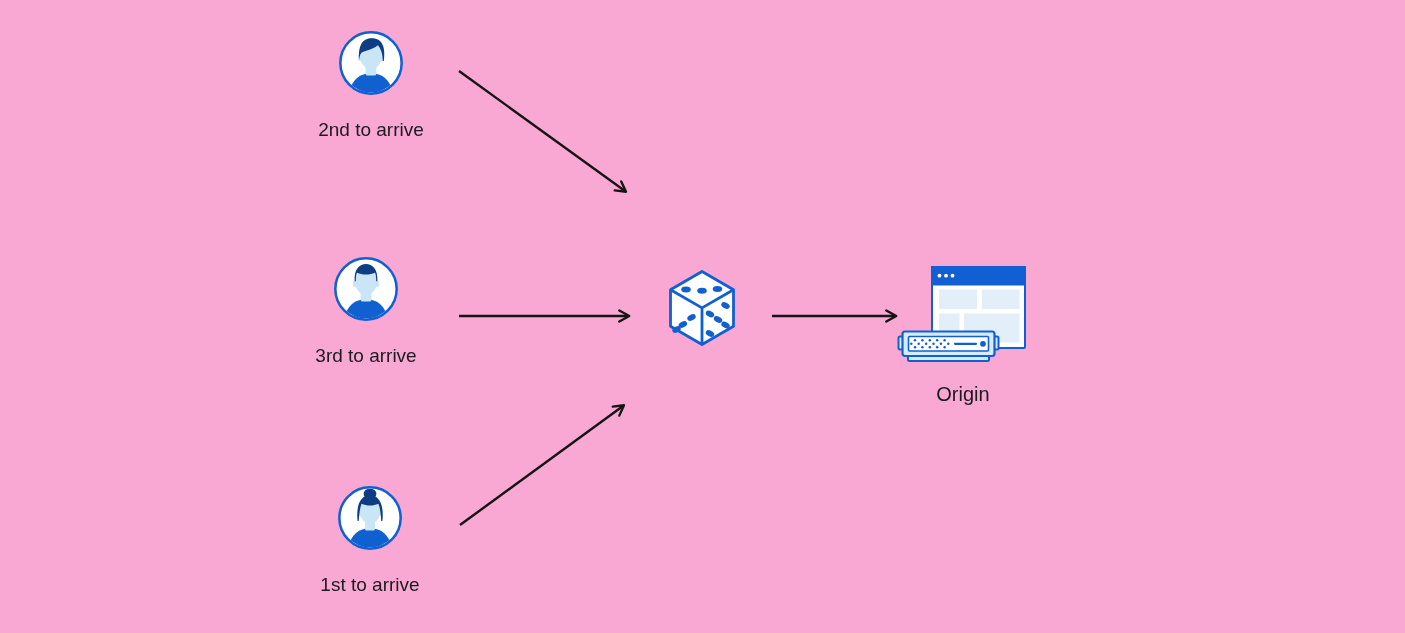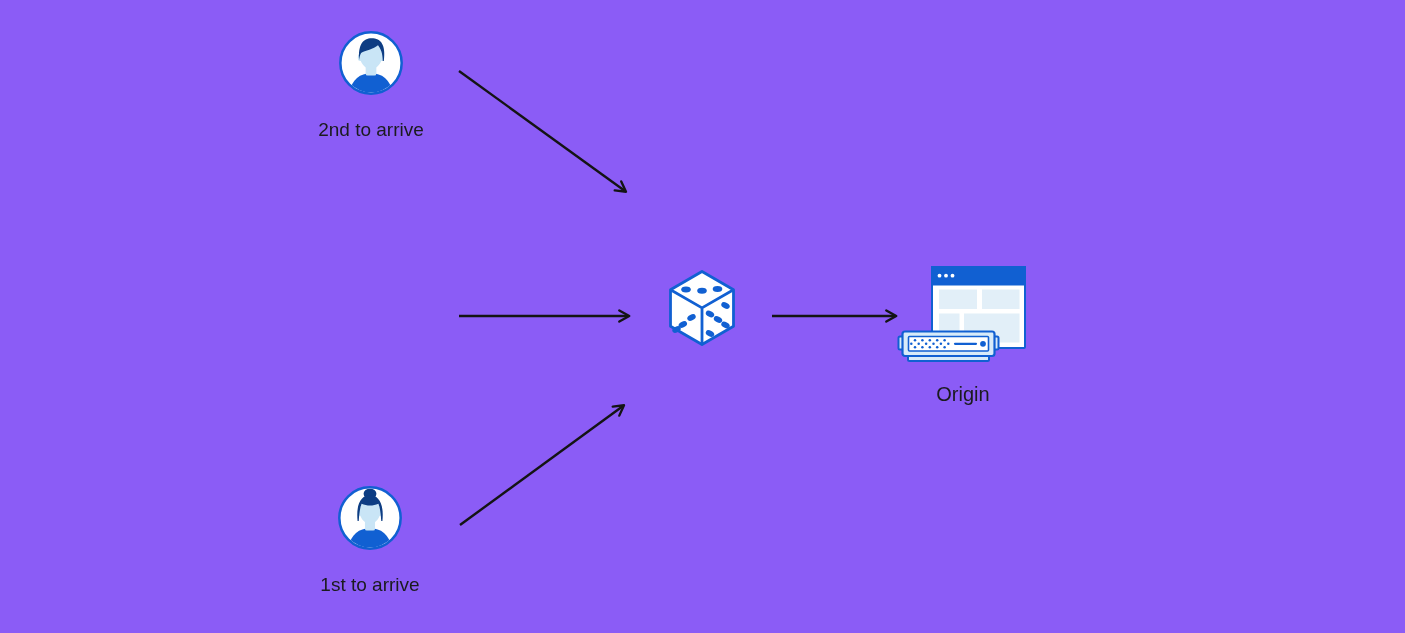--- a/index.html
+++ b/index.html
@@ -1,20 +1,20 @@
 <!DOCTYPE html>
 <html style="--blue: #1160D2; --navy: #0D3D83; --skin-blue: #C9E5F6; --pale-blue: #E2EFF8; --frame-blue: #D8EBF9; --arrow: #141414; --label-text: #1b1b1e;"><head>
 <meta charset="utf-8">
 <style>
   :root{
     --blue:#1160D2; --navy:#0D3D83; --skin-blue:#C9E5F6;
     --pale-blue:#E2EFF8; --frame-blue:#D8EBF9; --arrow:#141414; --label-text:#1b1b1e;
   }
   html,body{margin:0;padding:0;background:#fff;}
-  .canvas{position:relative;width:1405px;height:633px;background:#8b5cf6;overflow:hidden;
+  .canvas{position:relative;width:1405px;height:633px;background:#f9a8d4;overflow:hidden;
           font-family:"Liberation Sans",sans-serif;}
   .node{position:absolute;display:flex;flex-direction:column;align-items:center;}
   .node .label{margin-top:19px;font-size:19px;color:var(--label-text);white-space:nowrap;}
   .origin-label{margin-top:15px;font-size:20px;color:var(--label-text);text-align:left;}
   .arrow-layer{position:absolute;left:0;top:0;pointer-events:none;}
   
   .f-white{fill:#ffffff}.f-none{fill:none}
   .f-blue{fill:var(--blue)}.f-navy{fill:var(--navy)}
   .f-skin{fill:var(--skin-blue)}.f-pale{fill:var(--pale-blue)}.f-frame{fill:var(--frame-blue)}
   .s-blue{stroke:var(--blue)}
@@ -54,20 +54,43 @@
           <ellipse class="f-skin" cx="34" cy="26.5" rx="11.4" ry="13.6"></ellipse>
           <path class="f-navy" d="M21.8 31 C20.5 15 26 8.5 34.5 8.5 C44.5 8.5 49.5 15.5 47.2 32
                                    L46.1 32 C46.1 24.5 44.2 19.8 41.2 15.8
                                    C36.8 19.6 27.8 21.6 23.8 23.6 C22.5 26 22 28.4 21.8 31 Z"></path>
         </g>
       </svg>
     </span>
     <div class="label">2nd to arrive</div>
   </div>
 
+  <div class="node" style="left:301px;top:256px;width:130px;">
+    <span>
+      <svg viewBox="0 0 68 68" width="66" height="66">
+        <defs>
+            <clipPath id="clipB">
+              <circle cx="34" cy="34" r="30.4"></circle>
+            </clipPath>
+          </defs>
+        <circle cx="34" cy="34" r="31.6" class="f-white s-blue" stroke-width="2.6"></circle>
+        <g clip-path="url(#clipB)">
+          <path class="f-blue" d="M34 44.5 C22.5 44.5 13.5 51 11.5 66.5 L56.5 66.5 C54.5 51 45.5 44.5 34 44.5 Z"></path>
+          <rect class="f-skin" x="28.5" y="33" width="11" height="14" rx="2"></rect>
+          <ellipse class="f-skin" cx="22.8" cy="28.5" rx="2.4" ry="3.4"></ellipse>
+          <ellipse class="f-skin" cx="45.2" cy="28.5" rx="2.4" ry="3.4"></ellipse>
+          <ellipse class="f-skin" cx="34" cy="26.5" rx="11.4" ry="13.6"></ellipse>
+          <path class="f-navy" d="M22.3 26 C21.6 13 27.5 8.2 34 8.2 C40.5 8.2 46.4 13 45.7 26
+                                   L44.5 26 C44.5 21 44 18.8 43.2 17.2
+                                   C38 19.6 30 19.6 24.8 17.2 C24 18.8 23.5 21 23.5 26 Z"></path>
+        </g>
+      </svg>
+    </span>
+    <div class="label">3rd to arrive</div>
+  </div>
 
   <div class="node" style="left:305px;top:485px;width:130px;text-align:center;">
     <span>
       <svg viewBox="0 0 68 68" width="66" height="66">
         <defs>
             <clipPath id="clipC">
               <circle cx="34" cy="34" r="30.4"></circle>
             </clipPath>
           </defs>
         <circle cx="34" cy="34" r="31.6" class="f-white s-blue" stroke-width="2.6"></circle>

